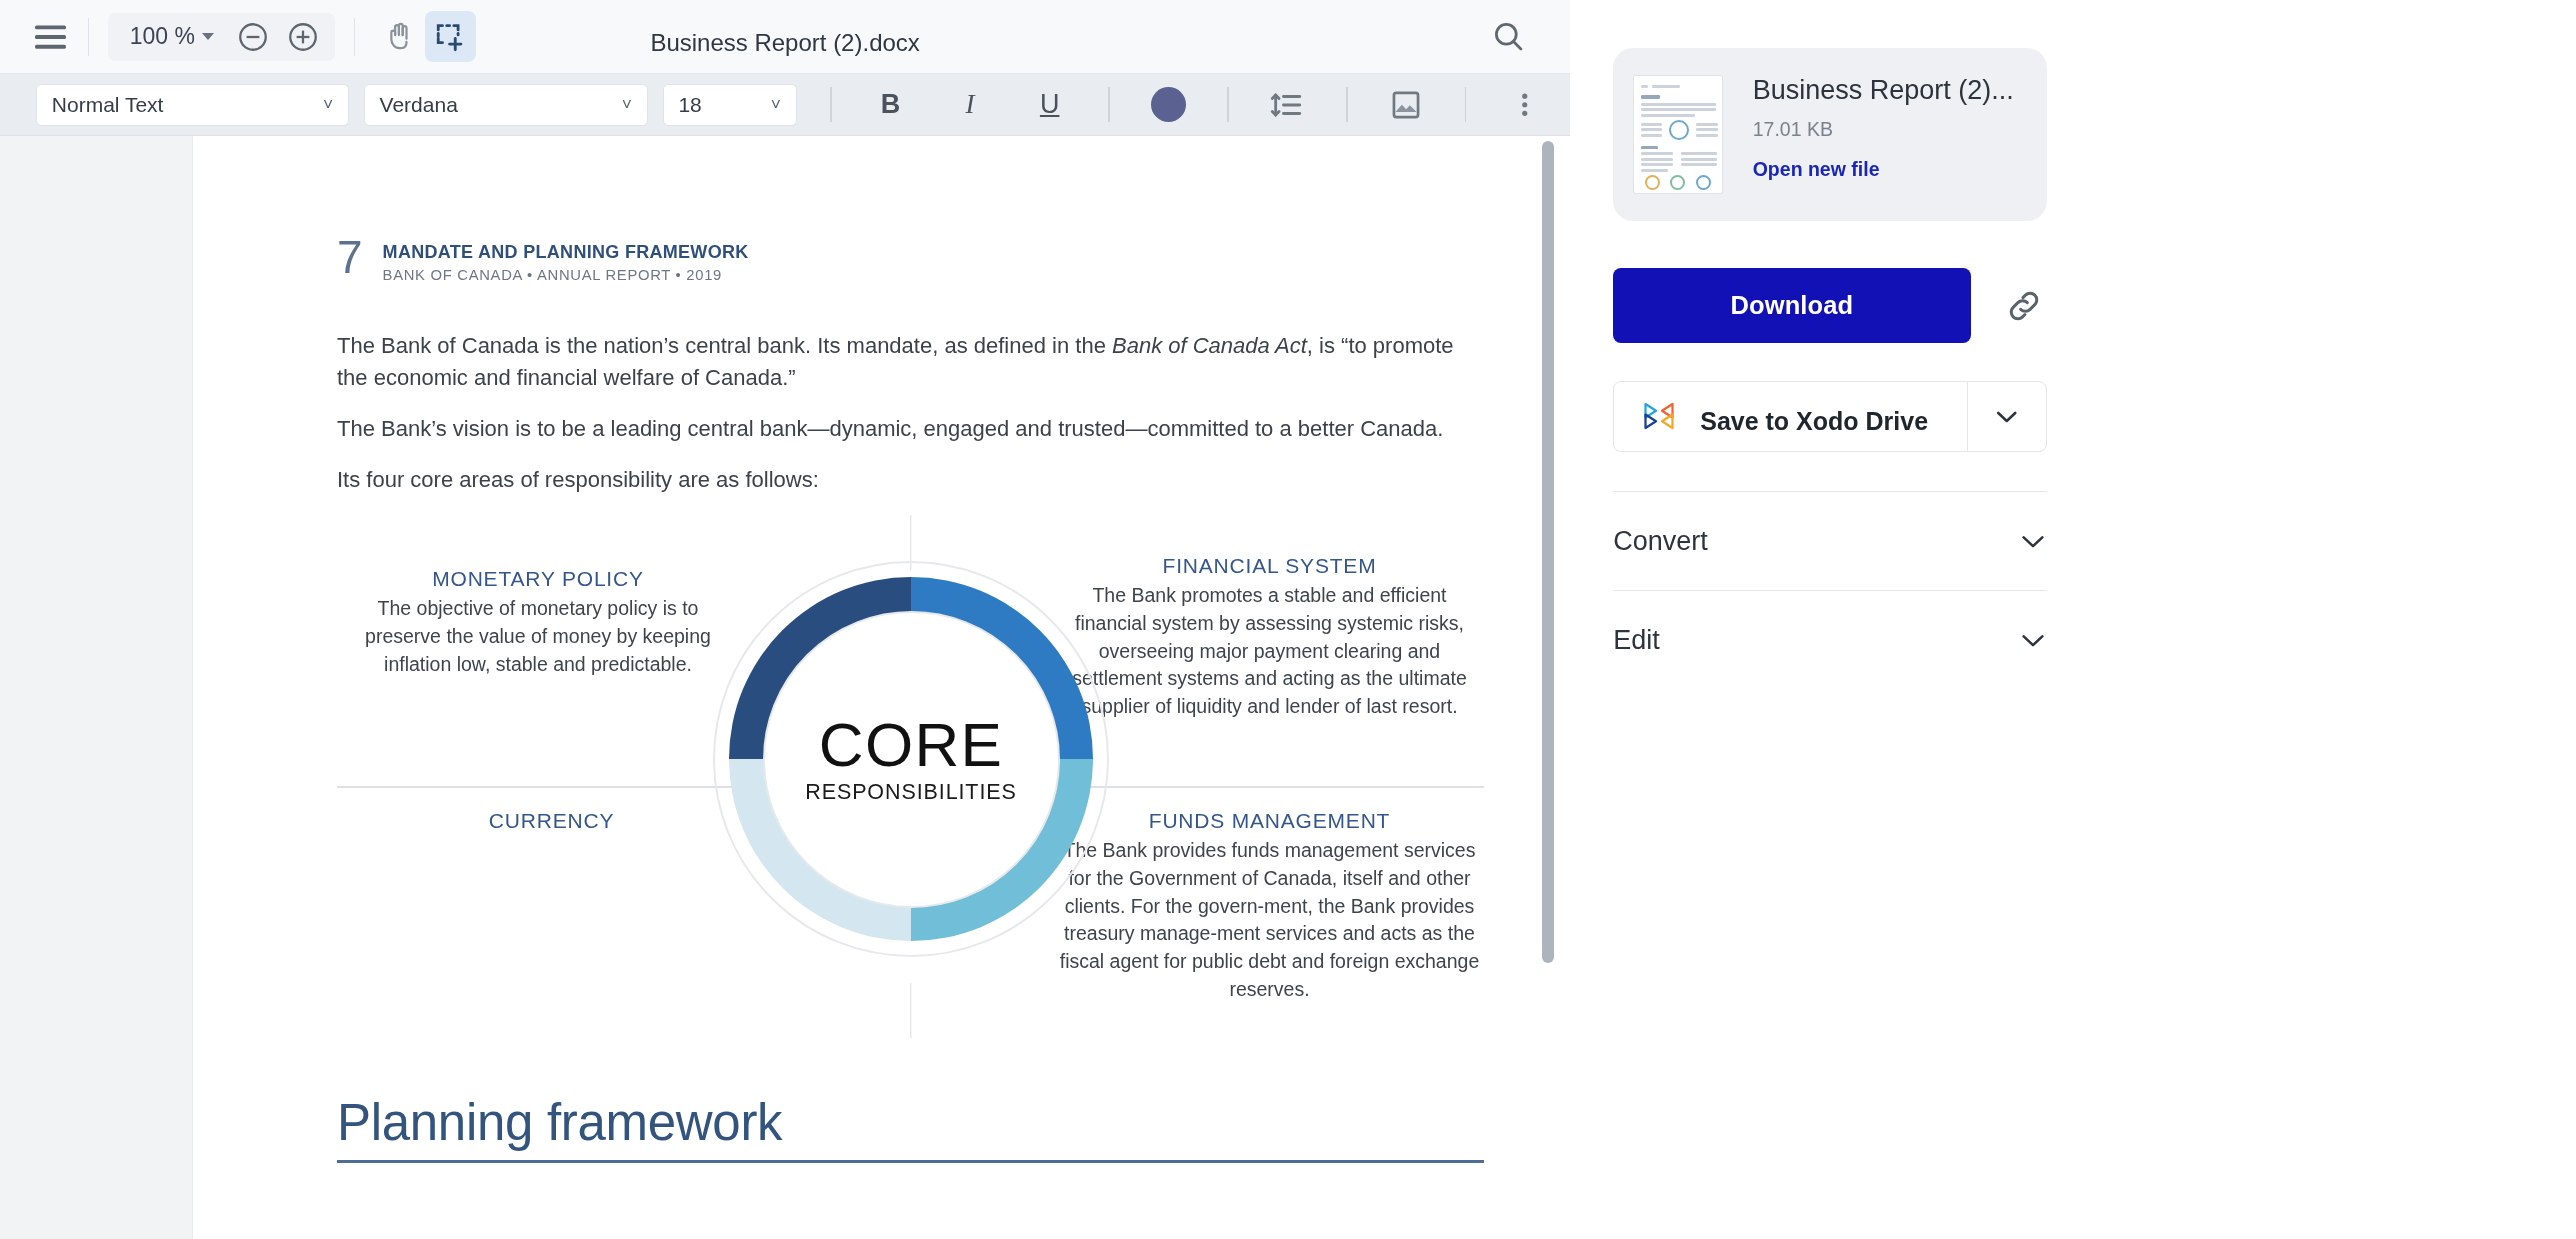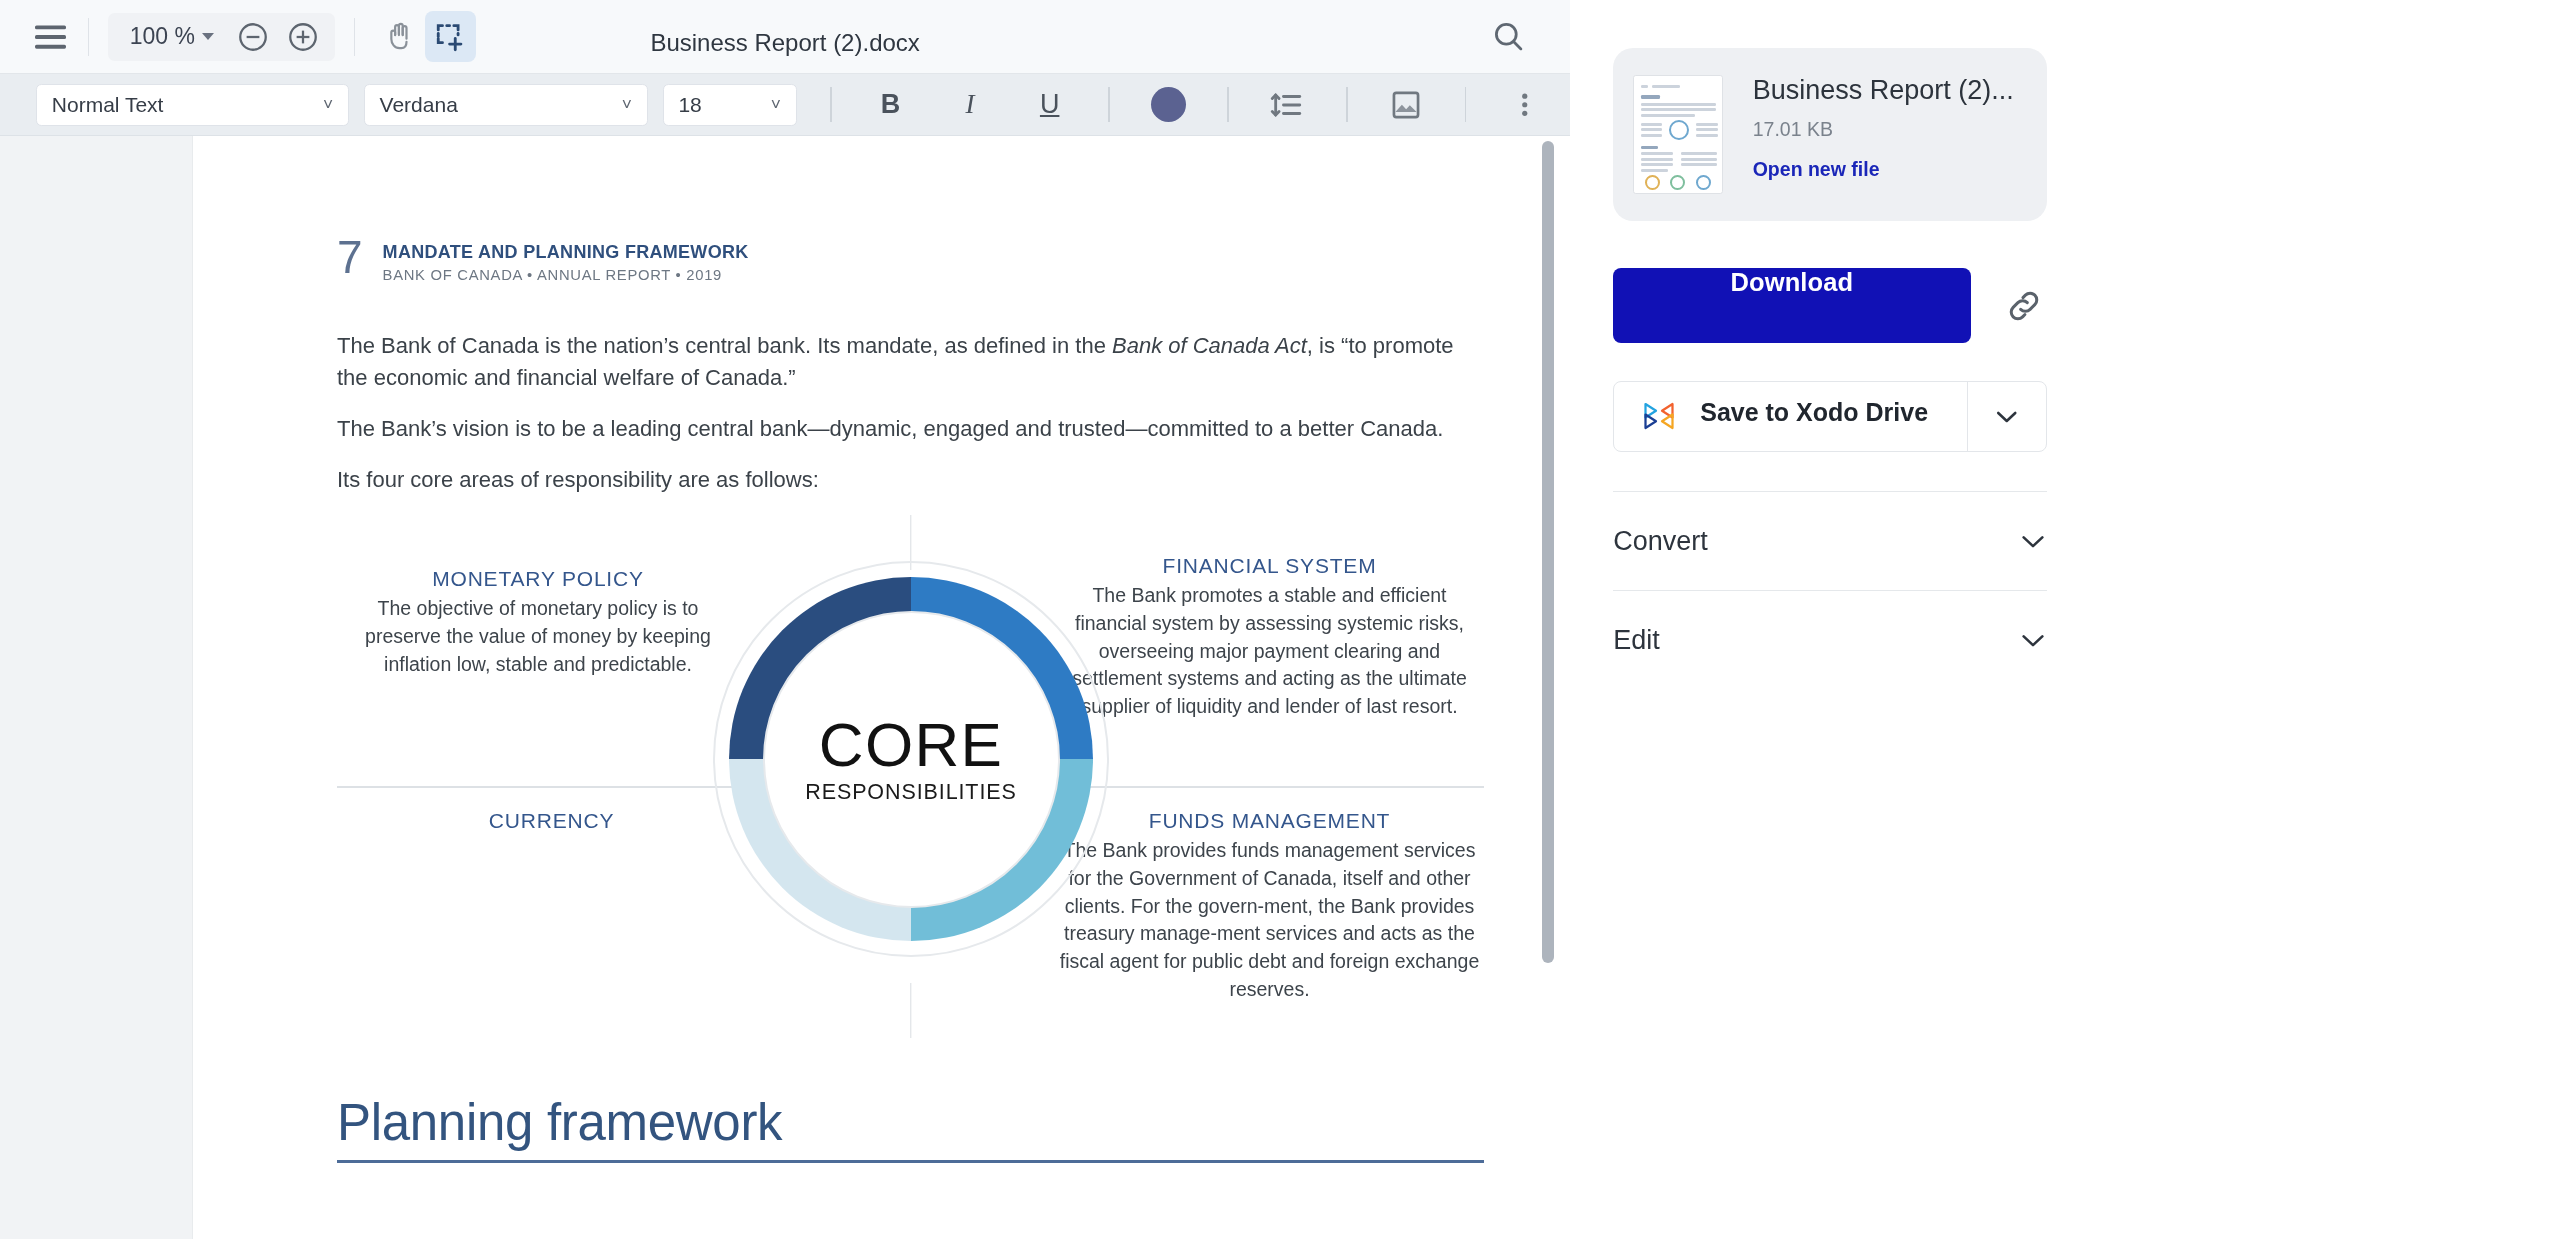--- a/index.html
+++ b/index.html
@@ -130,30 +130,30 @@
   .thumb .tl { position:absolute; background:#ccd3dc; height:2.7px; border-radius:1.3px; }
   .thumb .tcirc { position:absolute; border-radius:50%; border:2px solid #6fa8cf; }
   .file-meta { flex:1; min-width:0; }
   .file-name { font-size:27px; color:#2c333c; line-height:1.15; white-space:nowrap; overflow:hidden; text-overflow:ellipsis; }
   .file-size { font-size:19.5px; color:#7a828c; margin-top:12px; }
   .file-open { font-size:19.5px; color:#1a26b8; font-weight:700; margin-top:17.4px; cursor:pointer; }
 
   .dl-row { display:flex; align-items:center; gap:29.5px; margin-bottom: 38px; }
   .btn-download {
     flex:1; height:75px; background:#1111b5; color:#fff; border-radius:8px;
-    display:flex; justify-content:center;
+    display:flex; align-items:center; justify-content:center;
     font-size:25.5px; font-weight:700; cursor:pointer; letter-spacing:0.1px;
   }
   .link-icon { width:47px; height:47px; display:flex; align-items:center; justify-content:center; cursor:pointer; }
 
   .btn-xodo {
     height:71px; border:0.7px solid #e3e6ea; border-radius:8px; display:flex; align-items:center;
     margin-bottom: 39px; cursor:pointer;
   }
-  .btn-xodo .lft { flex:1; display:flex; align-items:flex-start; gap:23px; padding-left:27px; }
+  .btn-xodo .lft { flex:1; display:flex; align-items:flex-end; gap:23px; padding-left:27px; }
   .btn-xodo .lbl { font-size:25px; color:#20262e; font-weight:700; }
   .btn-xodo .divr { width:0.7px; height:100%; background:#e3e6ea; }
   .btn-xodo .cdn { width:78px; display:flex; align-items:center; justify-content:center; }
 
   .acc-row {
     height:99px; border-top:0.7px solid #e5e8eb;
     display:flex; align-items:center; justify-content:space-between; cursor:pointer;
   }
   .acc-row .al { font-size:27px; color:#2d343d; }
   .chev-lg { color:#2d343d; display:flex; align-items:center; }

